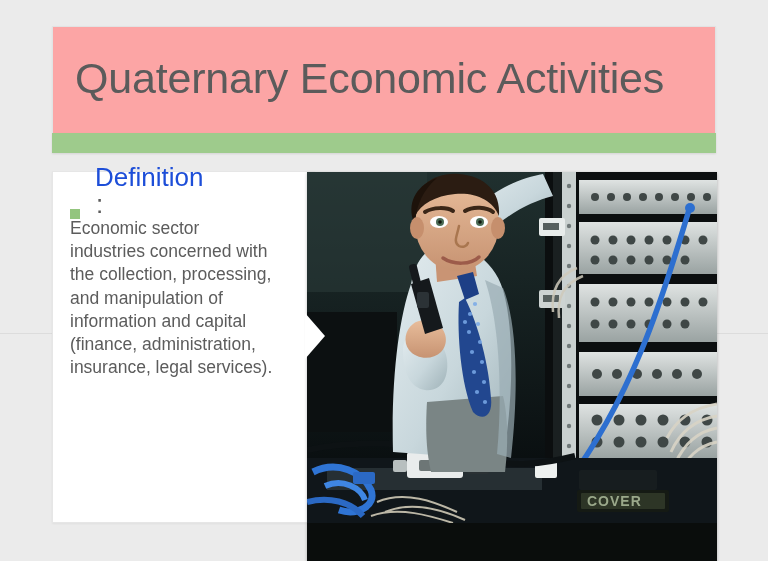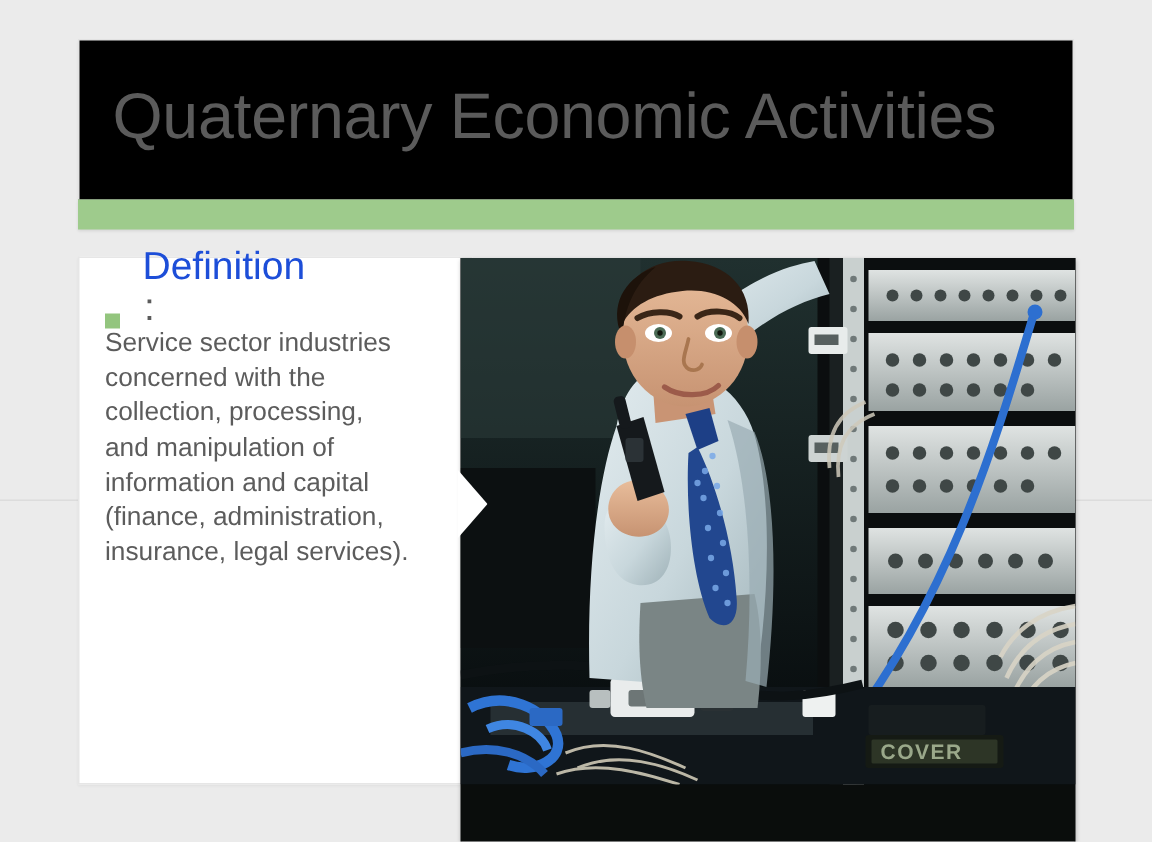--- a/index.html
+++ b/index.html
@@ -25,21 +25,21 @@
     background: #dcdcdc;
   }
 
   
   .title-card {
     position: absolute;
     left: 52px;
     top: 26px;
     width: 664px;
     height: 107px;
-    background: #000000;
+    background: #fca5a5;
     border: 1px solid #e2e2e2;
     border-bottom: none;
     box-sizing: border-box;
     box-shadow: 0 1px 2px rgba(0,0,0,0.06);
   }
   .slide-title {
     position: absolute;
     left: 22px;
     top: 30px;
     font-size: 43px;
@@ -157,21 +157,21 @@
 <div class="accent-bar"></div>
 
 <div class="content-card"></div>
 
 <div class="section-heading">Definition</div>
 
 <div class="section-heading-colon">:</div>
 
 <div class="bullet-square"></div>
 
-<div class="body-text">Service sector industries concerned with the collection, processing, and manipulation of information and capital (finance, administration, insurance, legal services).</div>
+<div class="body-text">Economic sector industries concerned with the collection, processing, and manipulation of information and capital (finance, administration, insurance, legal services).</div>
 
 <div class="photo-frame">
   <svg viewBox="0 0 410 351" preserveAspectRatio="none">
     <defs>
       <linearGradient id="shirtG" x1="0" y1="0" x2="1" y2="1">
         <stop offset="0%" stop-color="#e3ecef"></stop>
         <stop offset="55%" stop-color="#c8d7dc"></stop>
         <stop offset="100%" stop-color="#9fb2b8"></stop>
       </linearGradient>
       <linearGradient id="skinG" x1="0" y1="0" x2="0" y2="1">

